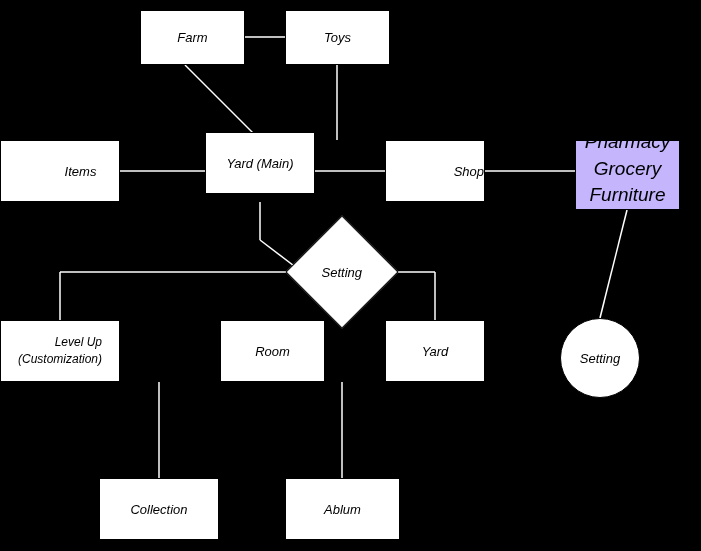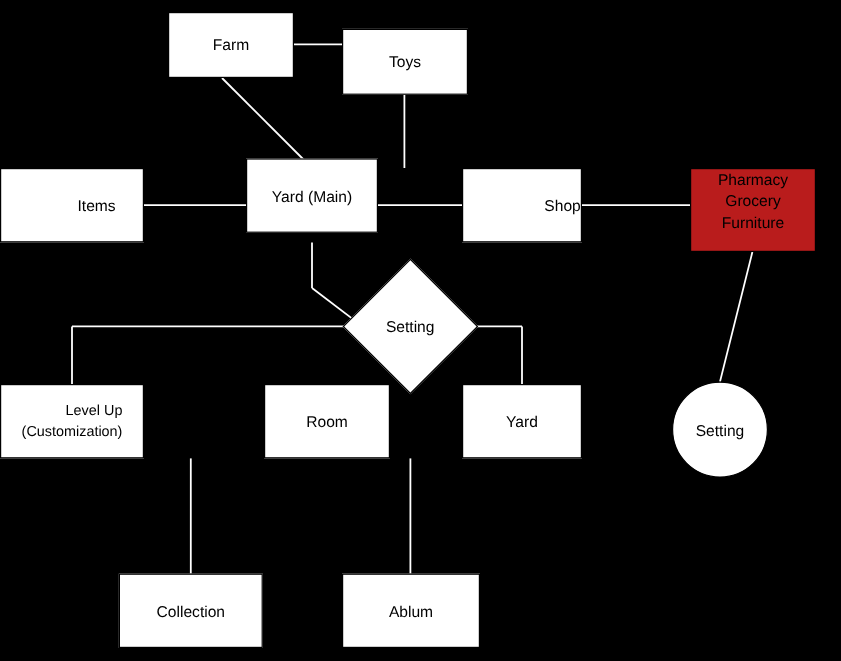--- a/index.html
+++ b/index.html
@@ -10,20 +10,21 @@
       position: relative;
       overflow: hidden;
       font-family: Arial, sans-serif;
     }
 
     .canvas {
       position: absolute;
       top: 0; left: 0;
       width: 701px;
       height: 551px;
+      font-style: italic;
     }
 
     .node-rect {
       position: absolute;
       background: #fff;
       border: 1.5px solid #000;
       display: flex;
       align-items: center;
       justify-content: center;
       text-align: center;
@@ -58,27 +59,27 @@
       display: flex;
       align-items: center;
       justify-content: center;
       font-size: 13px;
       color: #000;
       text-align: center;
     }
 
     .node-rect-multi {
       position: absolute;
-      background: #b91c1c;
+      background: #c4b5fd;
       border: 1.5px solid #000;
       display: flex;
-      align-items: flex-start;
+      align-items: flex-end;
       justify-content: center;
       text-align: center;
-      font-size: 13px;
+      font-size: 19px;
       color: #000;
     }
 
     
     svg.lines {
       position: absolute;
       top: 0; left: 0;
       width: 701px;
       height: 551px;
       pointer-events: none;
@@ -111,21 +112,21 @@
       <line x1="627" y1="210" x2="600" y2="318" stroke="#fff" stroke-width="1.5"></line>
       <line x1="159" y1="382" x2="159" y2="478" stroke="#fff" stroke-width="1.5"></line>
       <line x1="342" y1="382" x2="342" y2="478" stroke="#fff" stroke-width="1.5"></line>
       <line x1="337" y1="65" x2="337" y2="140" stroke="#fff" stroke-width="1.5"></line>
     </svg>
 
   <div class="node-rect" style="left:140px; top:10px; width:105px; height:55px;">
     <span>Farm</span>
   </div>
 
-  <div class="node-rect" style="left:285px; top:24px; width:105px; height:55px;justify-content:center;">
+  <div class="node-rect" style="left:285px; top:10px; width:105px; height:55px;justify-content:center;">
     <span>Toys</span>
   </div>
 
   <div class="node-rect" style="left:0px; top:140px; width:120px; height:62px;padding-left:41px;">
     <span>Items</span>
   </div>
 
   <div class="node-rect" style="left:205px; top:132px; width:110px; height:62px;">
     <span>Yard  (Main)</span>
   </div>

